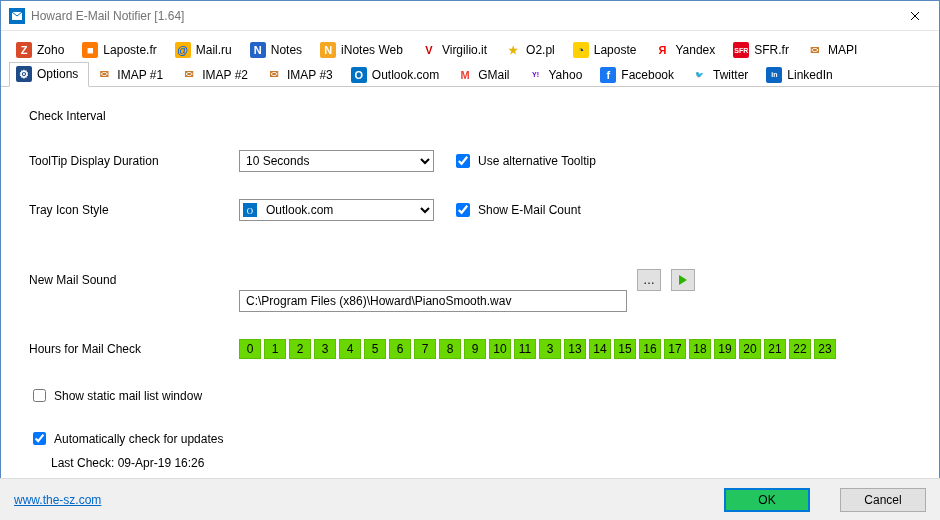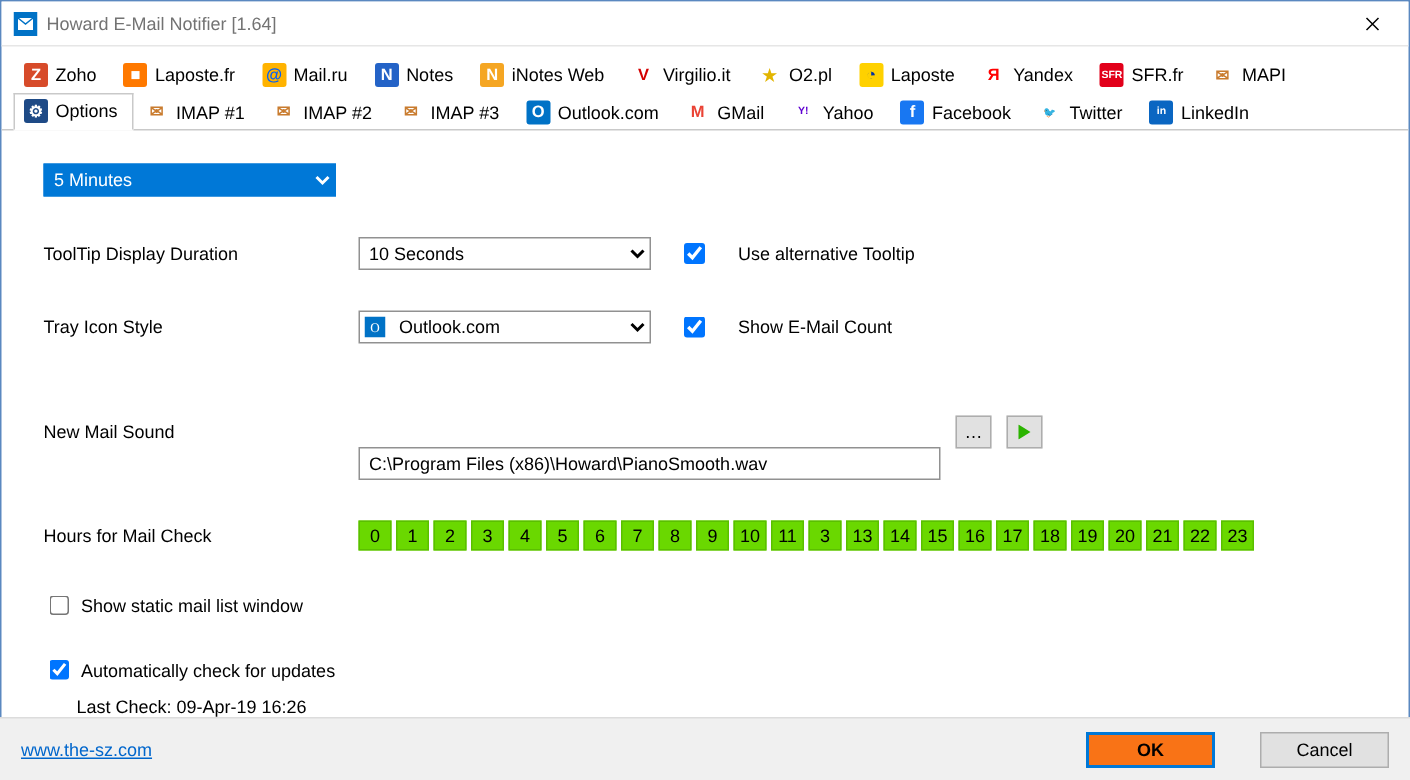--- a/index.html
+++ b/index.html
@@ -104,21 +104,21 @@
     height: 22px;
   }
   .selwrap select { width: 100%; }
   .selwrap.iconsel select { padding-left: 22px; }
   .selwrap.iconsel .inicon {
     position: absolute; left: 3px; top: 3px;
     width: 16px; height: 16px; pointer-events: none;
     display:flex;align-items:center;justify-content:center;
   }
   .chk {
-    display: inline-flex; align-items: center; gap: 19px;
+    display: inline-flex; align-items: center; gap: 5px;
     margin-left: 18px;
     cursor: pointer;
   }
   .chk input[type=checkbox] {
     width: 14px; height: 14px;
   }
 
   .path-input {
     width: 388px; height: 22px;
     border: 1px solid #919191;
@@ -176,22 +176,21 @@
     width: 86px; height: 24px;
     border: 1px solid #adadad;
     background: #e1e1e1;
     display: inline-flex; align-items: center; justify-content: center;
     margin-left: 8px;
     cursor: pointer;
     font-size: 12px;
   }
   .footer .btn.primary {
     border: 2px solid #0078d7;
-    background: #f97316;
-    font-weight: bold;
+    background: #22c55e;
   }
 
   
   svg { display: block; }
 </style>
 </head>
 <body>
 
 <div class="titlebar">
   <span class="appicon">
@@ -297,25 +296,21 @@
       <div class="tab">
         <span class="tabicon" style="background: rgb(10, 102, 194); color: rgb(255, 255, 255); font-size: 7px;">in</span>
         <span>LinkedIn</span>
       </div>
     </div>
 </div>
 
 <div class="content">
 
   <div class="row">
-    <div class="selwrap">
-      <select class="win highlight" style="color:#fff;background:#0078d7;">
-        <option>5 Minutes</option>
-      </select>
-    </div>
+    <span class="label">Check Interval</span>
   </div>
 
   <div class="row">
     <span class="label">ToolTip Display Duration</span>
     <div class="selwrap">
       <select class="win">
         <option>10 Seconds</option>
       </select>
     </div>
     <label class="chk">

